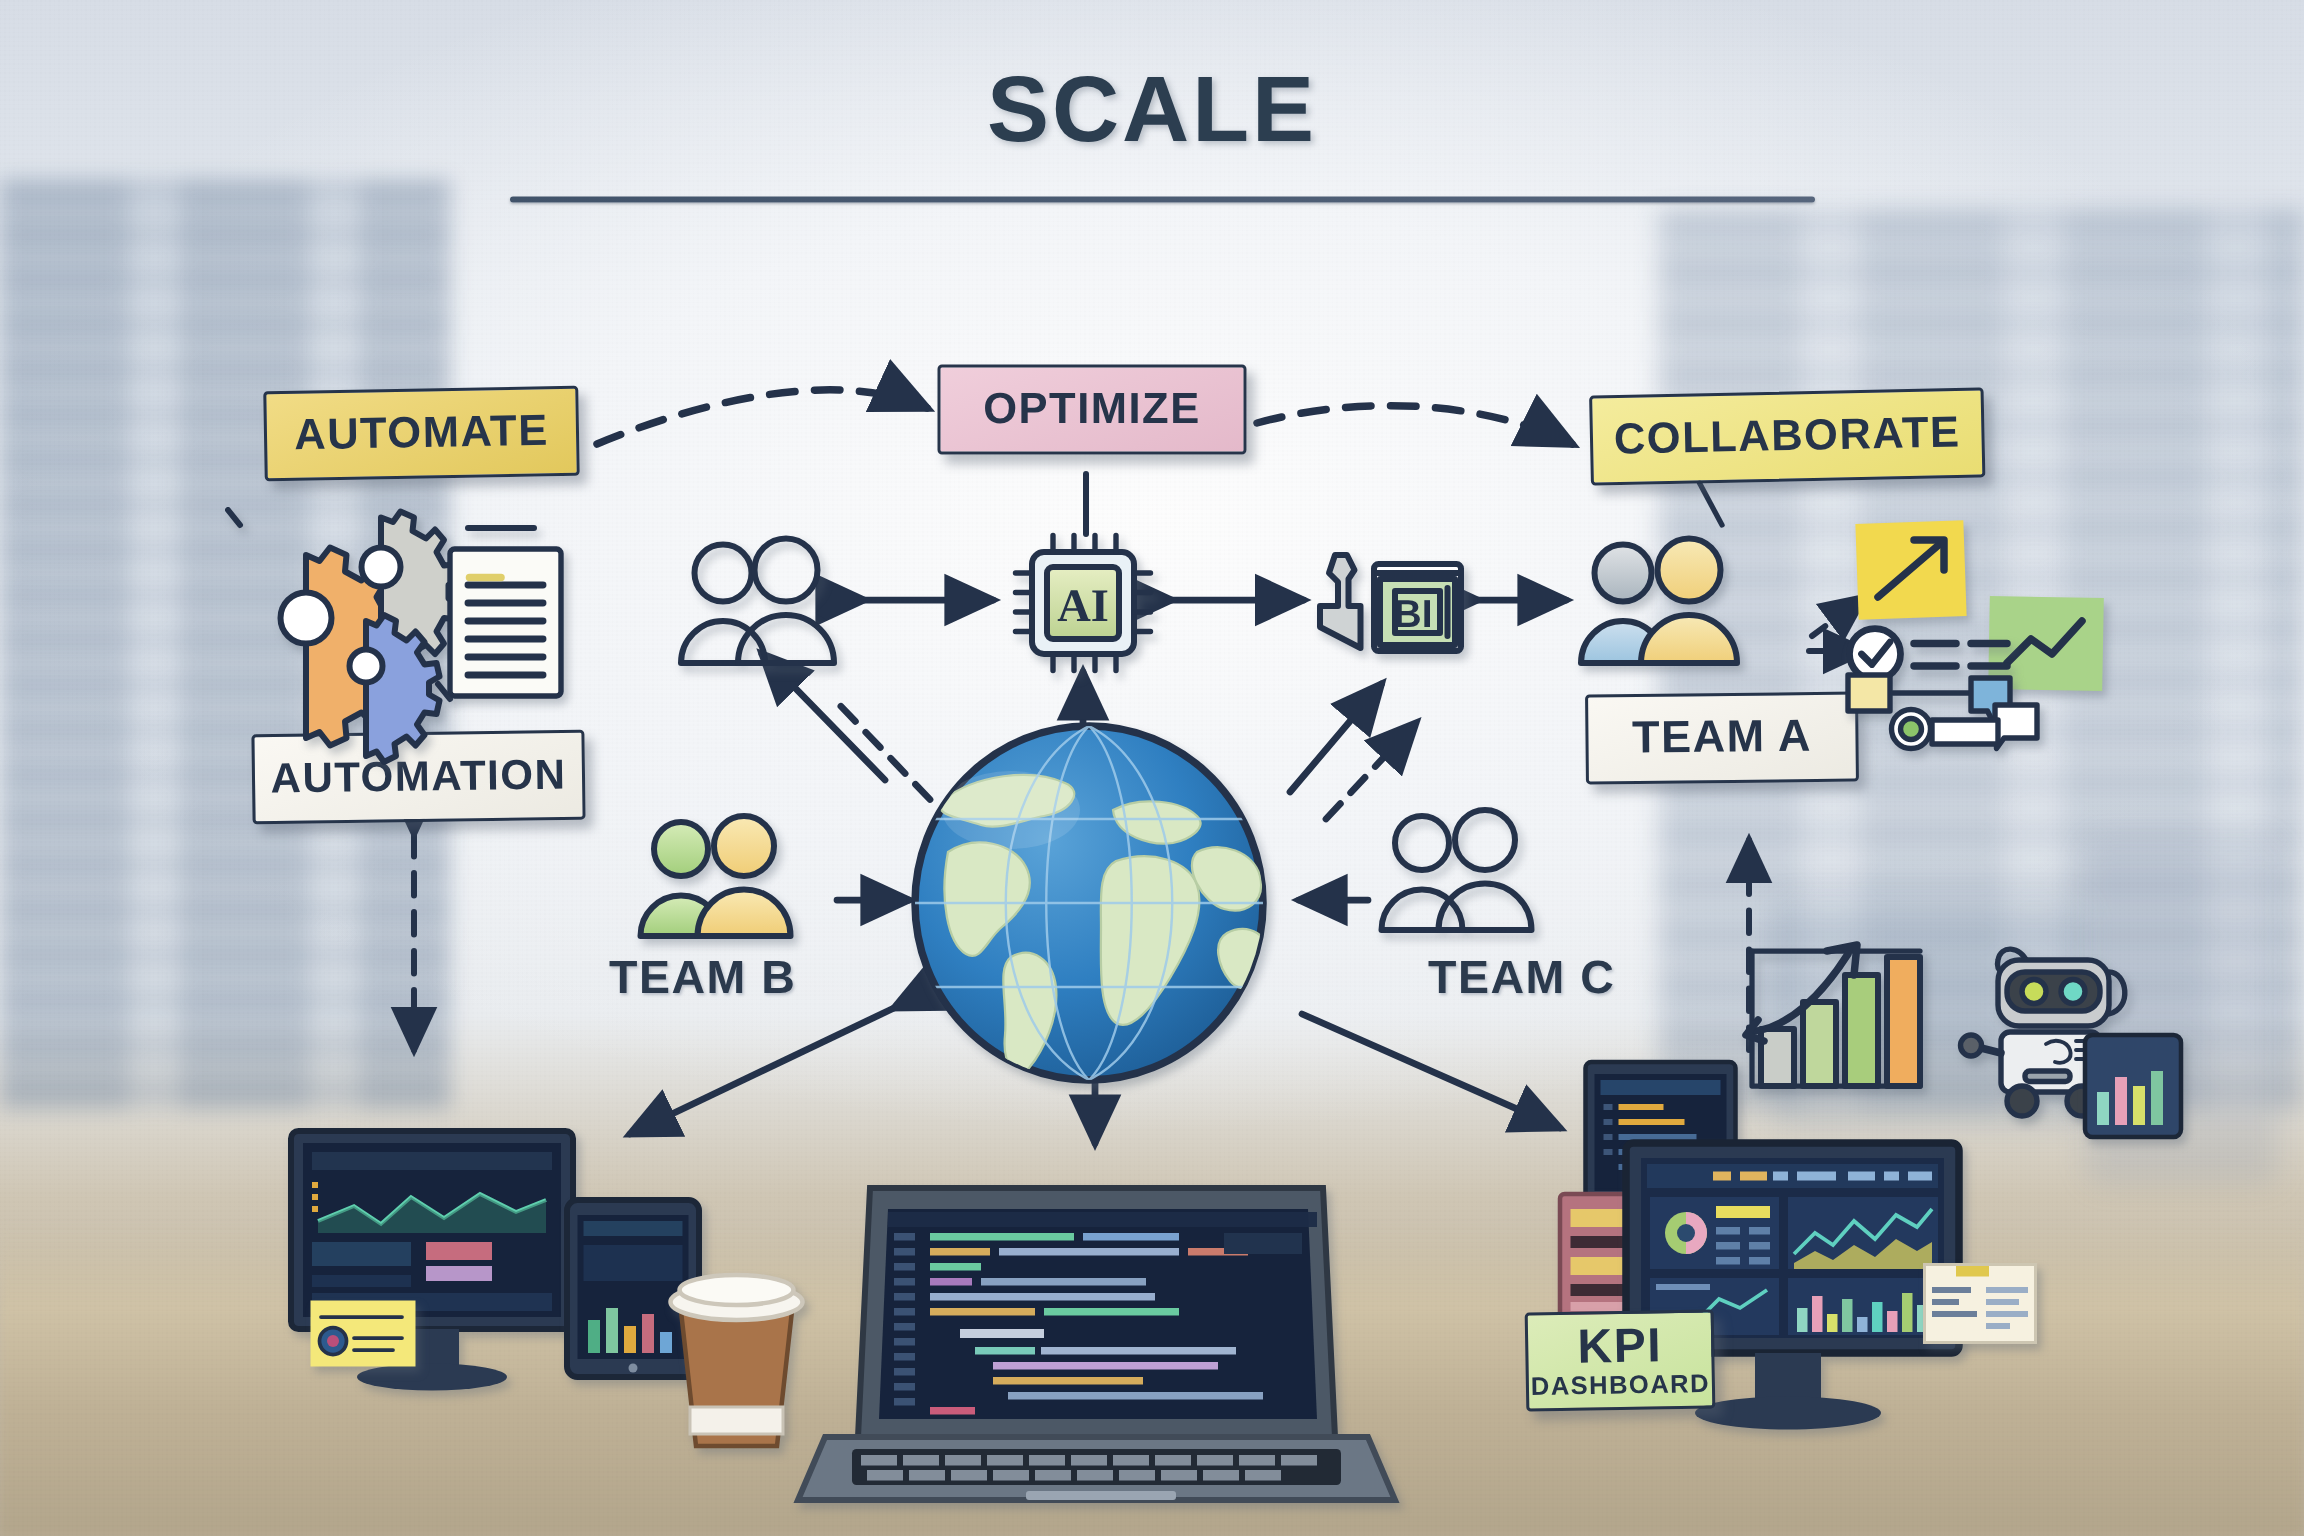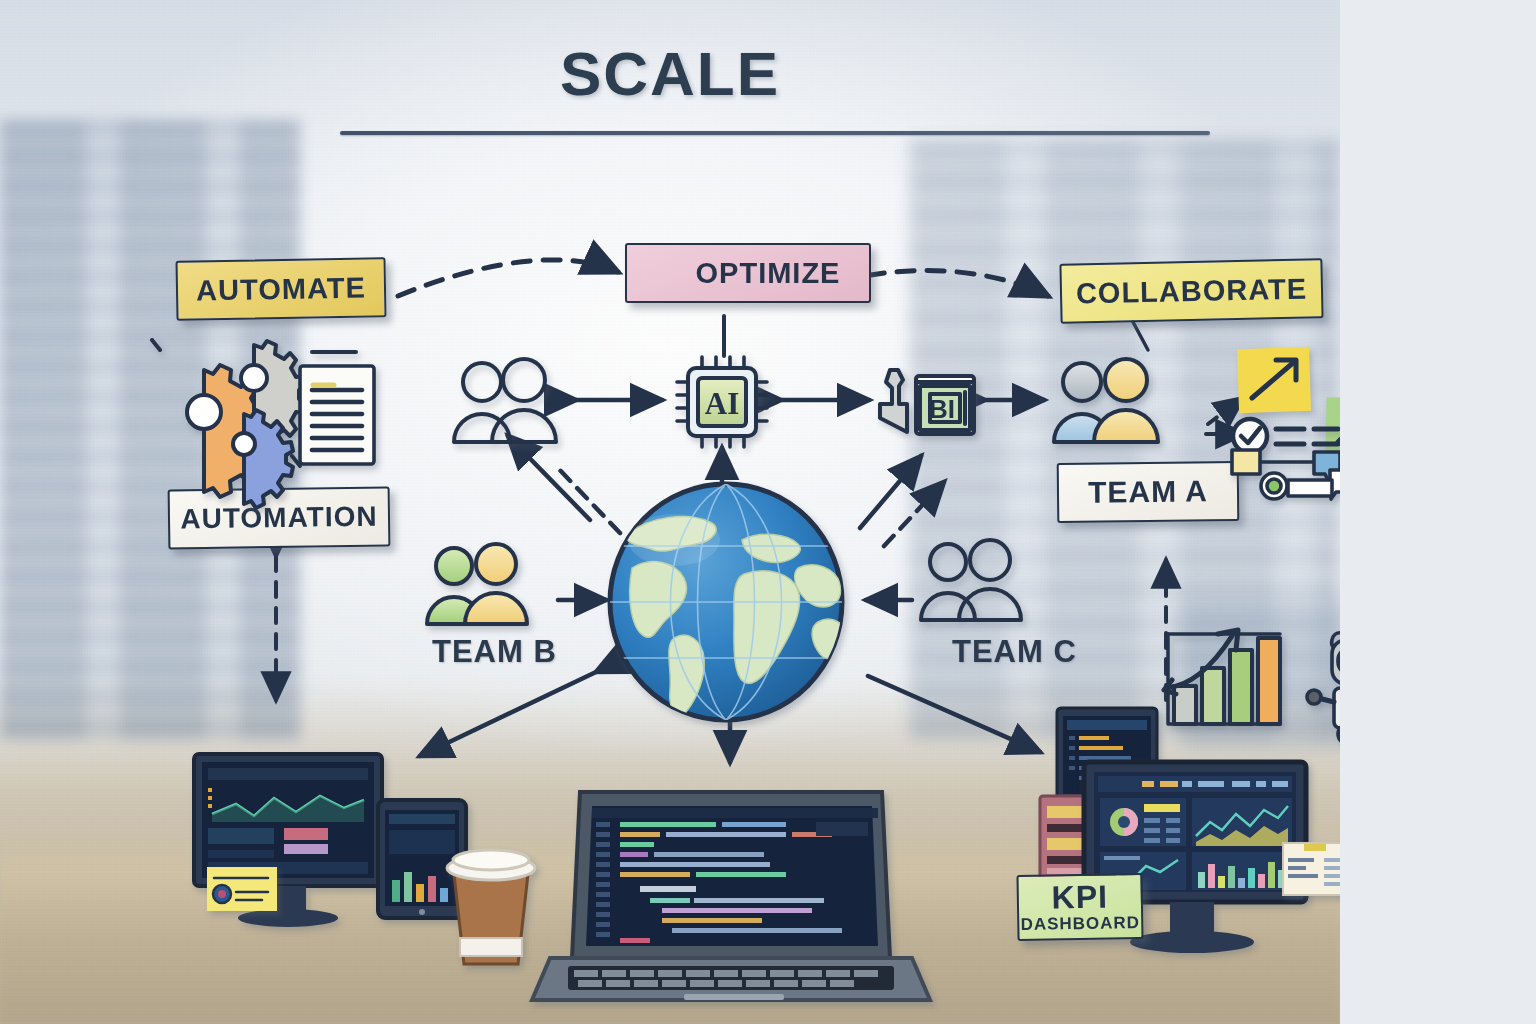--- a/index.html
+++ b/index.html
@@ -1,21 +1,21 @@
 <!DOCTYPE html>
 <html><head>
 <meta charset="utf-8">
 <style>
   html,body{margin:0;padding:0;}
   body{
     width:1536px;height:1024px;overflow:hidden;
     font-family:"Liberation Sans", sans-serif;
     background:#e8ecf1;
   }
-  #stage{position:relative;width:1340px;height:1024px;overflow:hidden;}
+  #stage{position:relative;width:1536px;height:1024px;overflow:hidden;}
 
   
   .bg-base{position:absolute;inset:0;
     background:
       radial-gradient(ellipse 70% 55% at 50% 34%, #fdfdfd 0%, #f3f5f8 38%, rgba(243,245,248,0) 72%),
       linear-gradient(180deg,#d7dde6 0%, #e4e9ef 22%, #eef1f5 48%, #e9ecef 66%, #cfc6b4 78%, #b9ae99 100%);
   }
   .bg-racks{position:absolute;left:0;top:120px;width:300px;height:620px;
     background:
       repeating-linear-gradient(180deg, rgba(120,140,165,.30) 0 14px, rgba(150,168,190,.16) 14px 30px),
@@ -120,21 +120,21 @@
 
     <path class="ink" d="M1208,424 L1243,398" stroke-width="4" stroke-dasharray="11 8" marker-end="url(#ah)"></path>
     <path class="ink" d="M1206,434 L1244,434" stroke-width="4" marker-end="url(#ah)"></path>
     <path class="ink" d="M1148,350 L1133,322" stroke-width="3.5"></path>
   </svg>
 
   <div class="plate plate-amber" style="left:176px;top:259px;width:206px;height:56px;font-size:29px;transform:rotate(-1deg);">
     <span>AUTOMATE</span>
   </div>
 
-  <div class="plate plate-pink" style="left:625px;top:243px;width:202px;height:56px;font-size:29px;padding-left:40px;">
+  <div class="plate plate-pink" style="left:625px;top:243px;width:202px;height:56px;font-size:29px;">
     <span>OPTIMIZE</span>
   </div>
 
   <div class="plate plate-lemon" style="left:1060px;top:261px;width:259px;height:56px;font-size:29px;transform:rotate(-1.2deg);">
     <span>COLLABORATE</span>
   </div>
 
   <div class="plate plate-white" style="left:168px;top:488px;width:218px;height:56px;font-size:28px;transform:rotate(-0.8deg);">
     <span>AUTOMATION</span>
   </div>
@@ -328,21 +328,21 @@
           <stop offset="1" stop-color="#f0cd76"></stop>
         </linearGradient>
     </defs>
     <g class="ink" stroke-width="4">
       <circle cx="30" cy="22" r="18" fill="url(#tb1)"></circle>
       <path d="M3,80 a27,27 0 0 1 54,0 z" fill="url(#tb1)"></path>
       <circle cx="72" cy="20" r="20" fill="url(#tb2)"></circle>
       <path d="M41,80 a31,31 0 0 1 62,0 z" fill="url(#tb2)"></path>
     </g>
   </svg>
-  <div class="teamcap" style="left:432px;top:634px;">TEAM B</div>
+  <div class="teamcap" style="left:406px;top:634px;">TEAM B</div>
 
   <svg class="abs sh" style="left:918px;top:540px;" width="126" height="86">
     <defs>
       <linearGradient id="tc1" x1="0" y1="0" x2="0" y2="1">
           <stop offset="0" stop-color="#f7c6ab"></stop>
           <stop offset="1" stop-color="#ec9b72"></stop>
         </linearGradient>
     </defs>
     <g class="ink" stroke-width="4" fill="url(#tc1)">
       <circle cx="30" cy="22" r="18"></circle>

